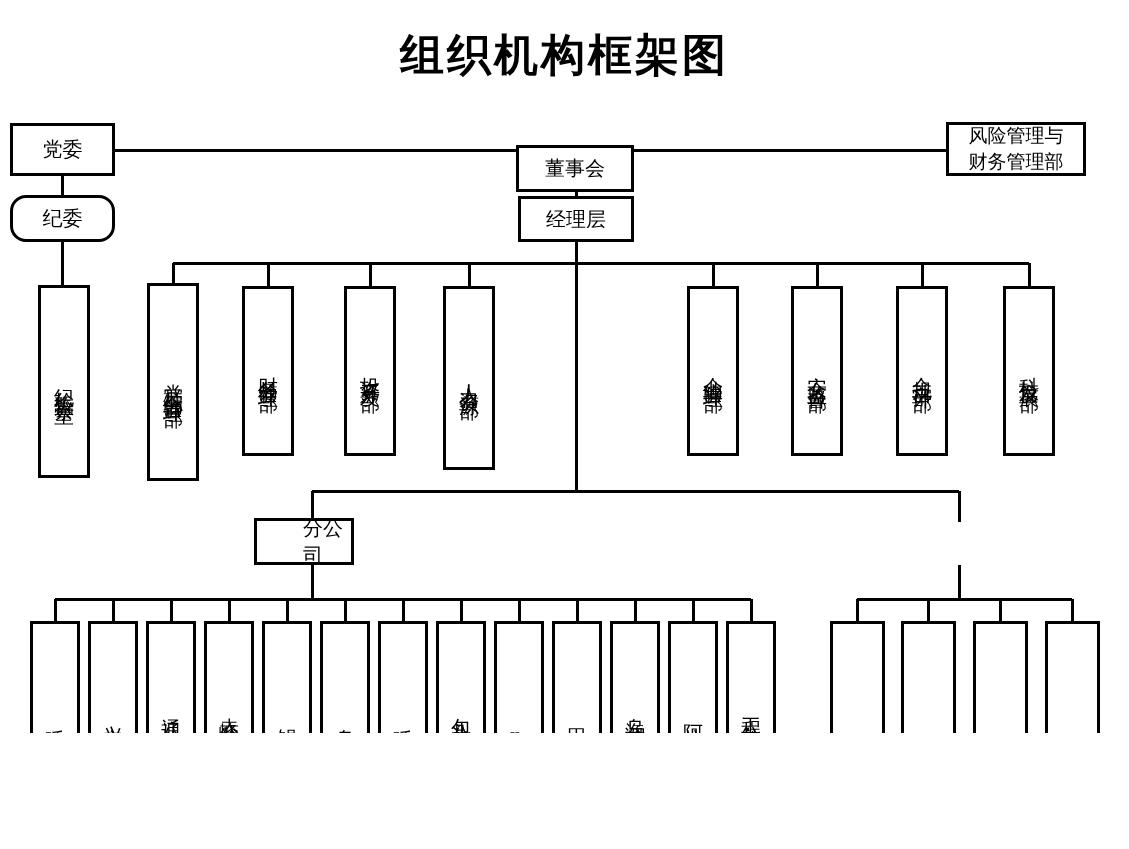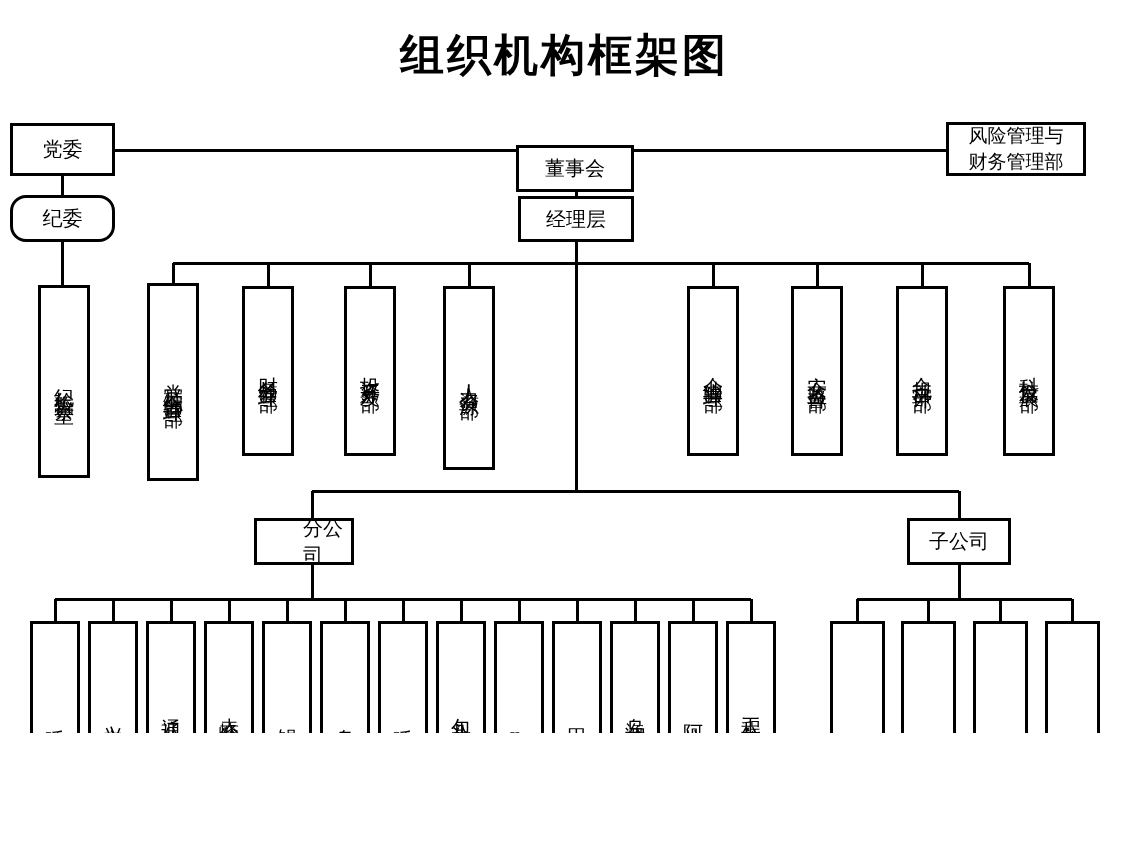--- a/index.html
+++ b/index.html
@@ -119,23 +119,20 @@
   <div class="vbox" style="left:896px;top:286px;width:52px;height:170px;">
     <span class="vtext">合规审计部</span>
   </div>
   <div class="vbox" style="left:1003px;top:286px;width:52px;height:170px;">
     <span class="vtext">科技发展部</span>
   </div>
 
   <div class="hbox" style="left:254px;top:518px;width:100px;height:47px;padding-left:46px;">
     <span>分公司</span>
   </div>
-  <div class="hbox" style="left:907px;top:518px;width:104px;height:47px;">
-    <span>子公司</span>
-  </div>
 
   <div class="vbox" style="left:30px;top:621px;width:50px;height:212px;">
     <span class="vtext">呼伦贝尔分公司</span>
   </div>
   <div class="vbox" style="left:88px;top:621px;width:50px;height:199px;">
     <span class="vtext">兴安盟分公司</span>
   </div>
   <div class="vbox" style="left:146px;top:621px;width:50px;height:182px;">
     <span class="vtext">通辽分公司</span>
   </div>

